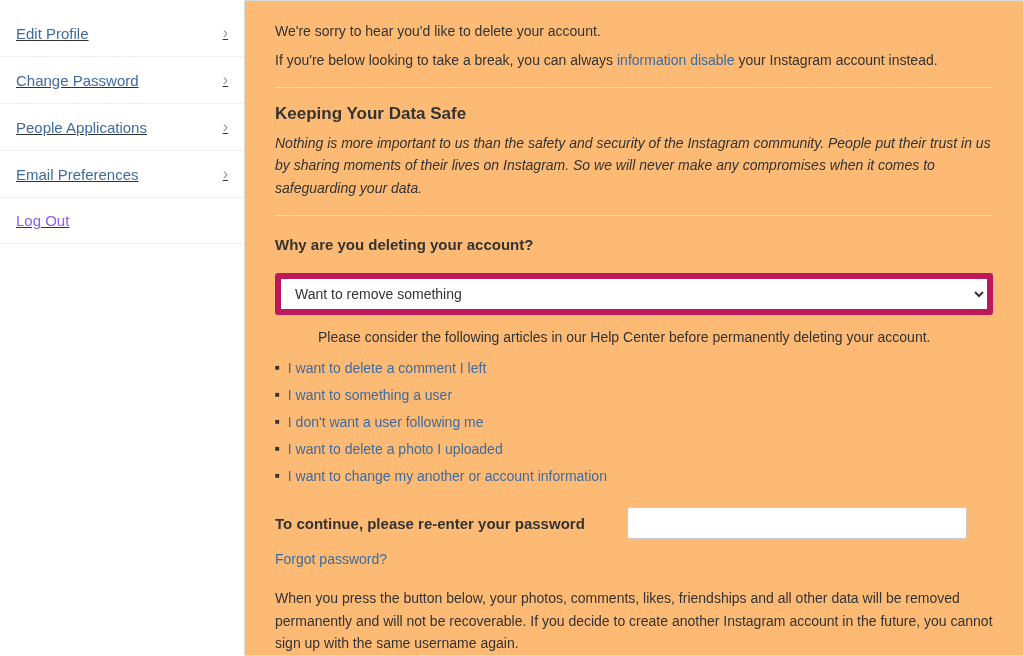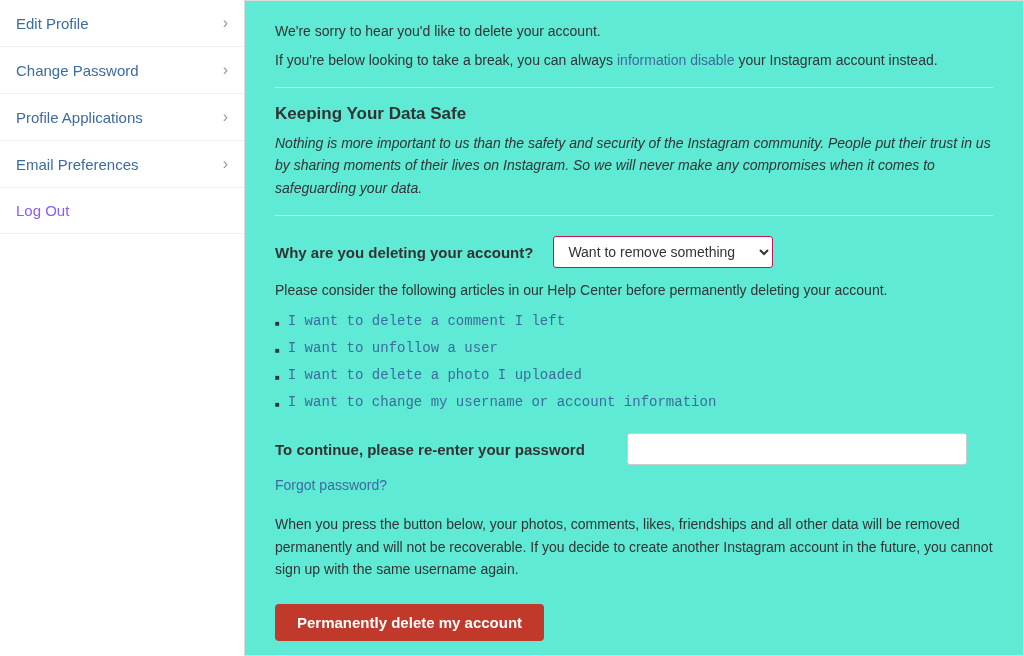--- a/index.html
+++ b/index.html
@@ -15,20 +15,22 @@
       width: 1024px;
       height: 656px;
       overflow: hidden;
       display: flex;
     }
     .sidebar {
       width: 245px;
       min-width: 245px;
       background: #fff;
       border-right: 1px solid #dbdbdb;
+      padding-top: 10px;
+      text-decoration: underline;
     }
     .sidebar-item {
       display: flex;
       align-items: center;
       justify-content: space-between;
       padding: 14px 16px;
       cursor: pointer;
       border-bottom: 1px solid #f0f0f0;
       color: #3d6b9f;
       font-size: 15px;
@@ -37,21 +39,21 @@
     .sidebar-item .chevron {
       color: #999;
       font-size: 16px;
     }
     .sidebar-item.logout {
       color: #8b5cf6;
       font-weight: normal;
     }
     .main-content {
       flex: 1;
-      background: #5eead4;
+      background: #fdba74;
       overflow-y: auto;
       padding: 20px 30px;
       border: 1px solid #dbdbdb;
       border-left: none;
     }
     .intro-text {
       margin-bottom: 8px;
       line-height: 1.5;
       color: #333;
     }
@@ -71,56 +73,56 @@
       color: #333;
     }
     .section-body {
       line-height: 1.6;
       color: #333;
       margin-bottom: 4px;
       font-style: italic;
     }
     .delete-reason-row {
       display: flex;
-      align-items: center;
       gap: 20px;
       margin: 20px 0 12px 0;
+      flex-direction: column;
     }
     .delete-reason-label {
       font-weight: bold;
       font-size: 15px;
       color: #333;
     }
     .reason-select {
-      border: 1px solid #be185d;
+      border: 6px solid #be185d;
       border-radius: 3px;
       padding: 6px 10px;
       font-size: 14px;
       color: #333;
       background: #fff;
       min-width: 220px;
       cursor: pointer;
       appearance: auto;
     }
     .help-text {
       color: #333;
       margin-bottom: 10px;
       line-height: 1.5;
+      margin-left: 43px;
     }
     .help-links {
       list-style: none;
       margin: 0 0 20px 0;
       padding: 0;
     }
     .help-links li {
       display: flex;
-      align-items: center;
+      align-items: flex-start;
       margin-bottom: 6px;
       line-height: 1.5;
-      font-family: Liberation Mono, monospace;
     }
     .help-links li::before {
       content: "■";
       color: #333;
       margin-right: 8px;
       font-size: 8px;
       margin-top: 4px;
       flex-shrink: 0;
     }
     .help-links a {
@@ -172,21 +174,21 @@
 <div class="sidebar">
   <div class="sidebar-item">
     <span>Edit Profile</span>
     <span class="chevron">›</span>
   </div>
   <div class="sidebar-item">
     <span>Change Password</span>
     <span class="chevron">›</span>
   </div>
   <div class="sidebar-item">
-    <span>Profile Applications</span>
+    <span>People Applications</span>
     <span class="chevron">›</span>
   </div>
   <div class="sidebar-item">
     <span>Email Preferences</span>
     <span class="chevron">›</span>
   </div>
   <div class="sidebar-item logout">
     <span>Log Out</span>
   </div>
 </div>
@@ -216,27 +218,30 @@
     </select>
   </div>
 
   <p class="help-text">Please consider the following articles in our Help Center before permanently deleting your account.</p>
 
   <ul class="help-links">
     <li>
         <a href="#">I want to delete a comment I left</a>
       </li>
     <li>
-        <a href="#">I want to unfollow a user</a>
+        <a href="#">I want to something a user</a>
+      </li>
+    <li>
+        <a href="#">I don't want a user following me</a>
       </li>
     <li>
         <a href="#">I want to delete a photo I uploaded</a>
       </li>
     <li>
-        <a href="#">I want to change my username or account information</a>
+        <a href="#">I want to change my another or account information</a>
       </li>
   </ul>
 
   <div class="password-row">
     <span class="password-label">To continue, please re-enter your password</span>
     <input class="password-input" type="password" placeholder="" style="">
   </div>
 
   <div class="forgot-password">
     <a href="#" class="link">Forgot password?</a>

